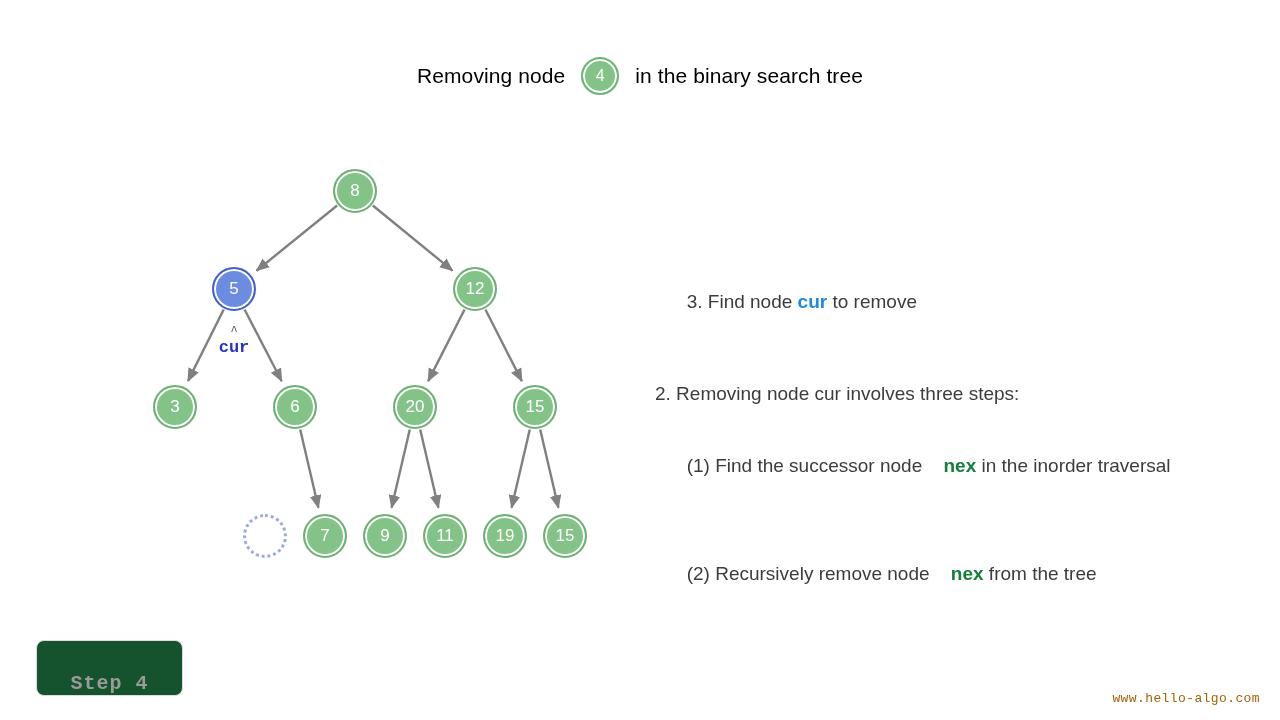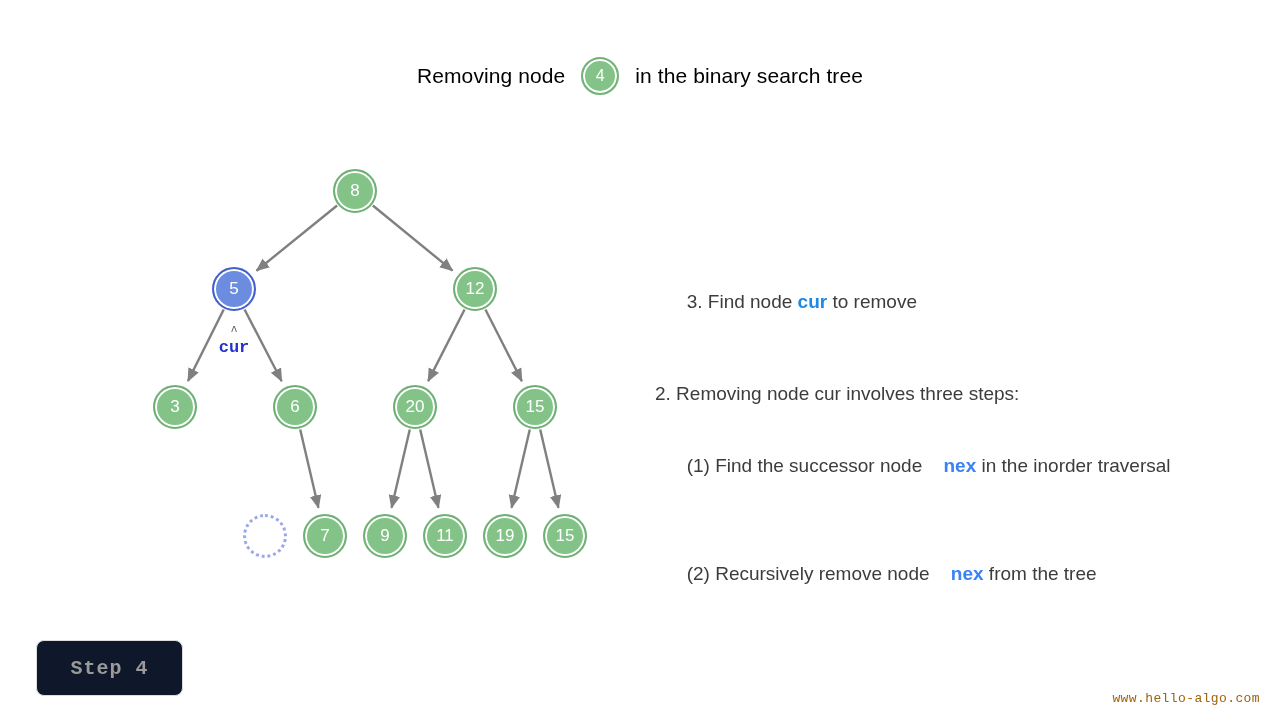--- a/index.html
+++ b/index.html
@@ -139,37 +139,37 @@
     margin-top: 26px;
   }
   .pline.group-gap {
     margin-top: 20px;
   }
   .kw-cur {
     color: #1e88e5;
     font-weight: bold;
   }
   .kw-nex {
-    color: #3b82f6;
+    color: #15803d;
     font-weight: bold;
     padding-left: 16px;
   }
 
   
   #step-badge {
     position: absolute;
     left: 36px;
     top: 640px;
     width: 145px;
     height: 54px;
     border: 1px solid #dcdcdc;
     border-radius: 8px;
-    background: #0f172a;
-    display: flex;
-    align-items: center;
+    background: #14532d;
+    display: flex;
+    align-items: flex-end;
     justify-content: center;
   }
   .step-text {
     font-family: "Liberation Mono", monospace;
     font-weight: bold;
     font-size: 20px;
     color: #9a9a9a;
     letter-spacing: 1px;
   }
 

